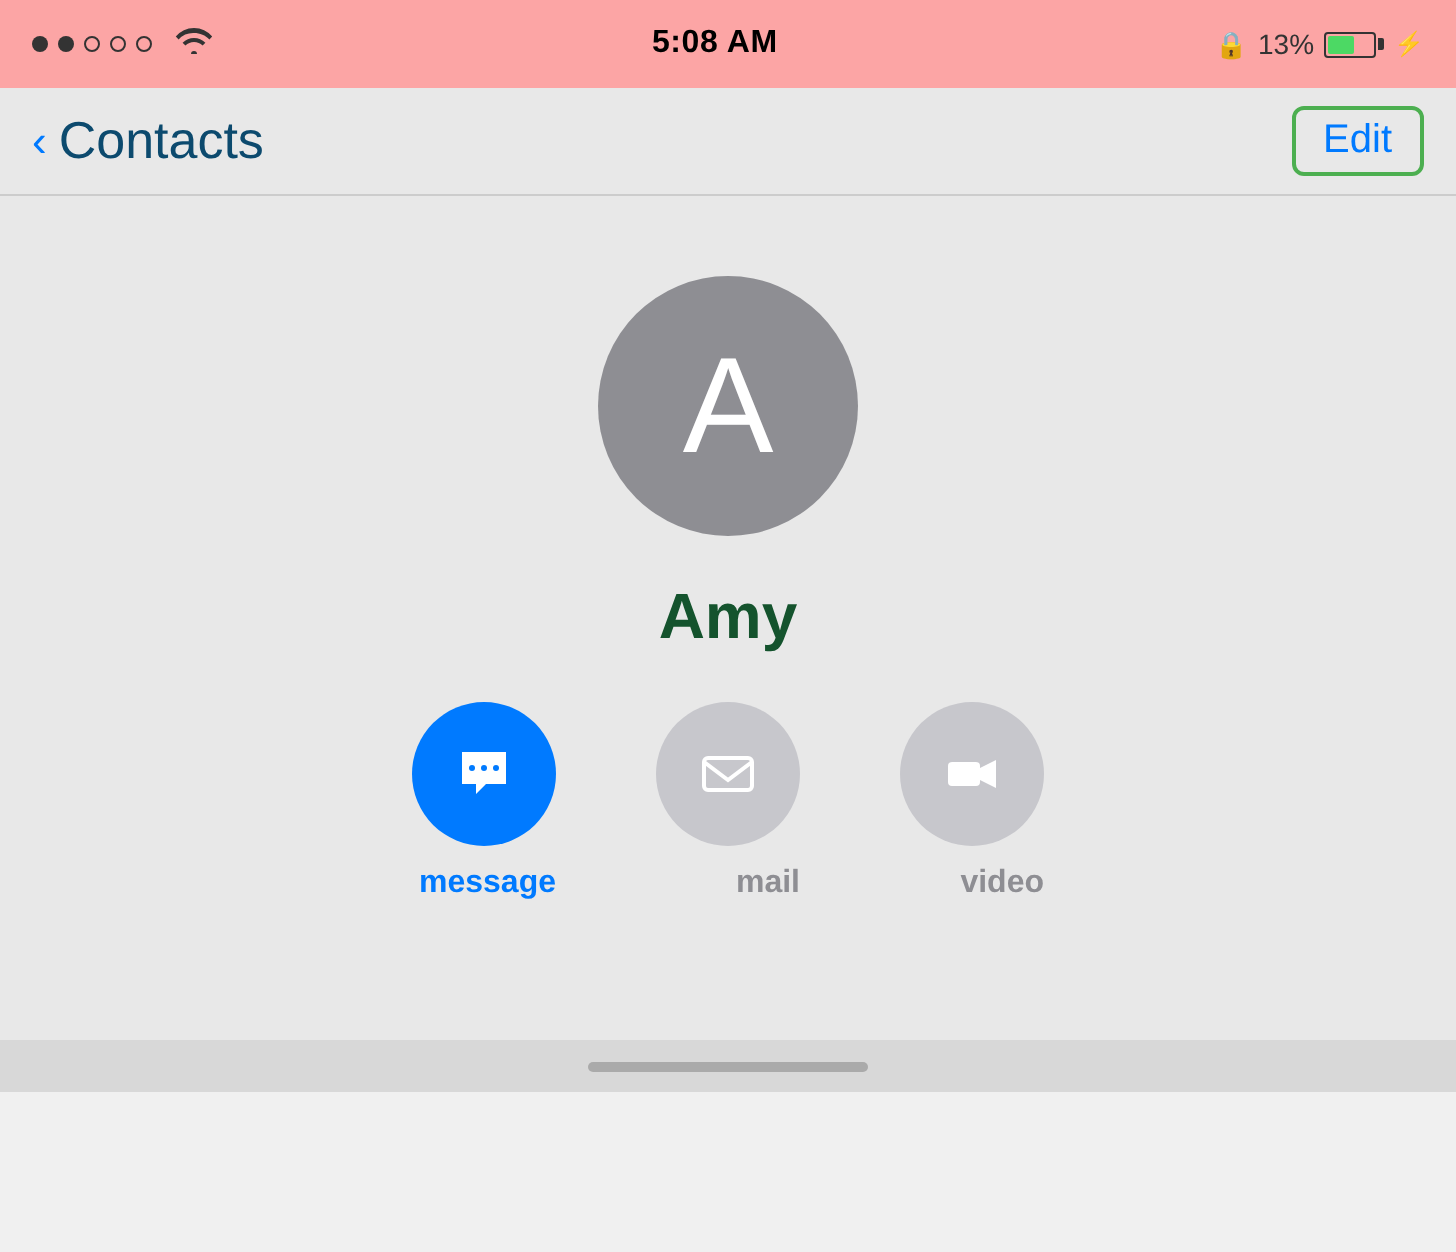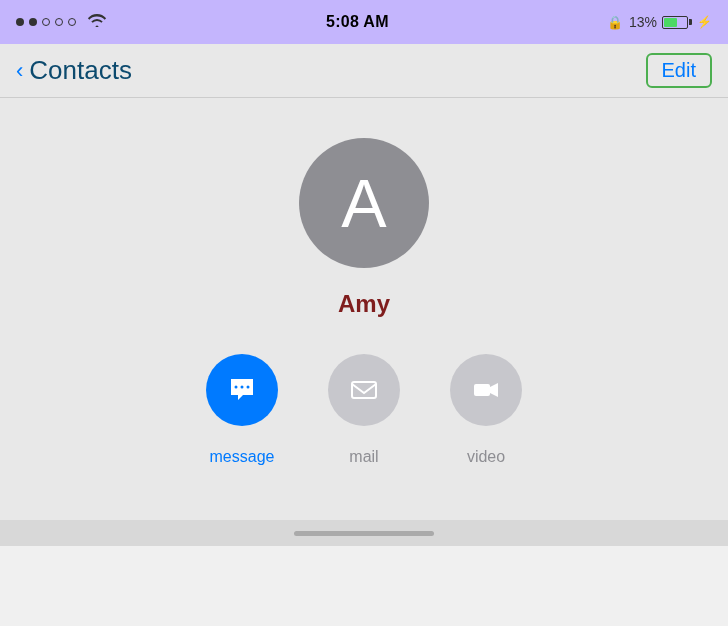--- a/index.html
+++ b/index.html
@@ -9,21 +9,21 @@
       height: 626px;
       background: #f0f0f0;
       font-family: -apple-system, 'Helvetica Neue', Arial, sans-serif;
       overflow: hidden;
       display: flex;
       flex-direction: column;
     }
 
     
     .status-bar {
-      background: #c4b5fd;
+      background: #fca5a5;
       height: 44px;
       display: flex;
       align-items: center;
       justify-content: space-between;
       padding: 0 16px;
       flex-shrink: 0;
     }
 
     .status-left {
       display: flex;
@@ -161,41 +161,42 @@
     }
 
     .avatar-letter {
       font-size: 68px;
       color: white;
       font-weight: 300;
     }
 
     
     .contact-name {
-      font-size: 24px;
+      font-size: 32px;
       font-weight: 700;
-      color: #7f1d1d;
-      margin-bottom: 36px;
+      color: #14532d;
+      margin-bottom: 24px;
     }
 
     
     .actions-row {
       display: flex;
       justify-content: center;
       gap: 50px;
       padding: 0 30px;
       width: 100%;
     }
 
     .action-item {
       display: flex;
       flex-direction: column;
-      align-items: center;
-      gap: 22px;
+      align-items: flex-end;
+      gap: 10px;
       cursor: pointer;
+      font-weight: bold;
     }
 
     .action-circle {
       width: 72px;
       height: 72px;
       border-radius: 50%;
       display: flex;
       align-items: center;
       justify-content: center;
     }

